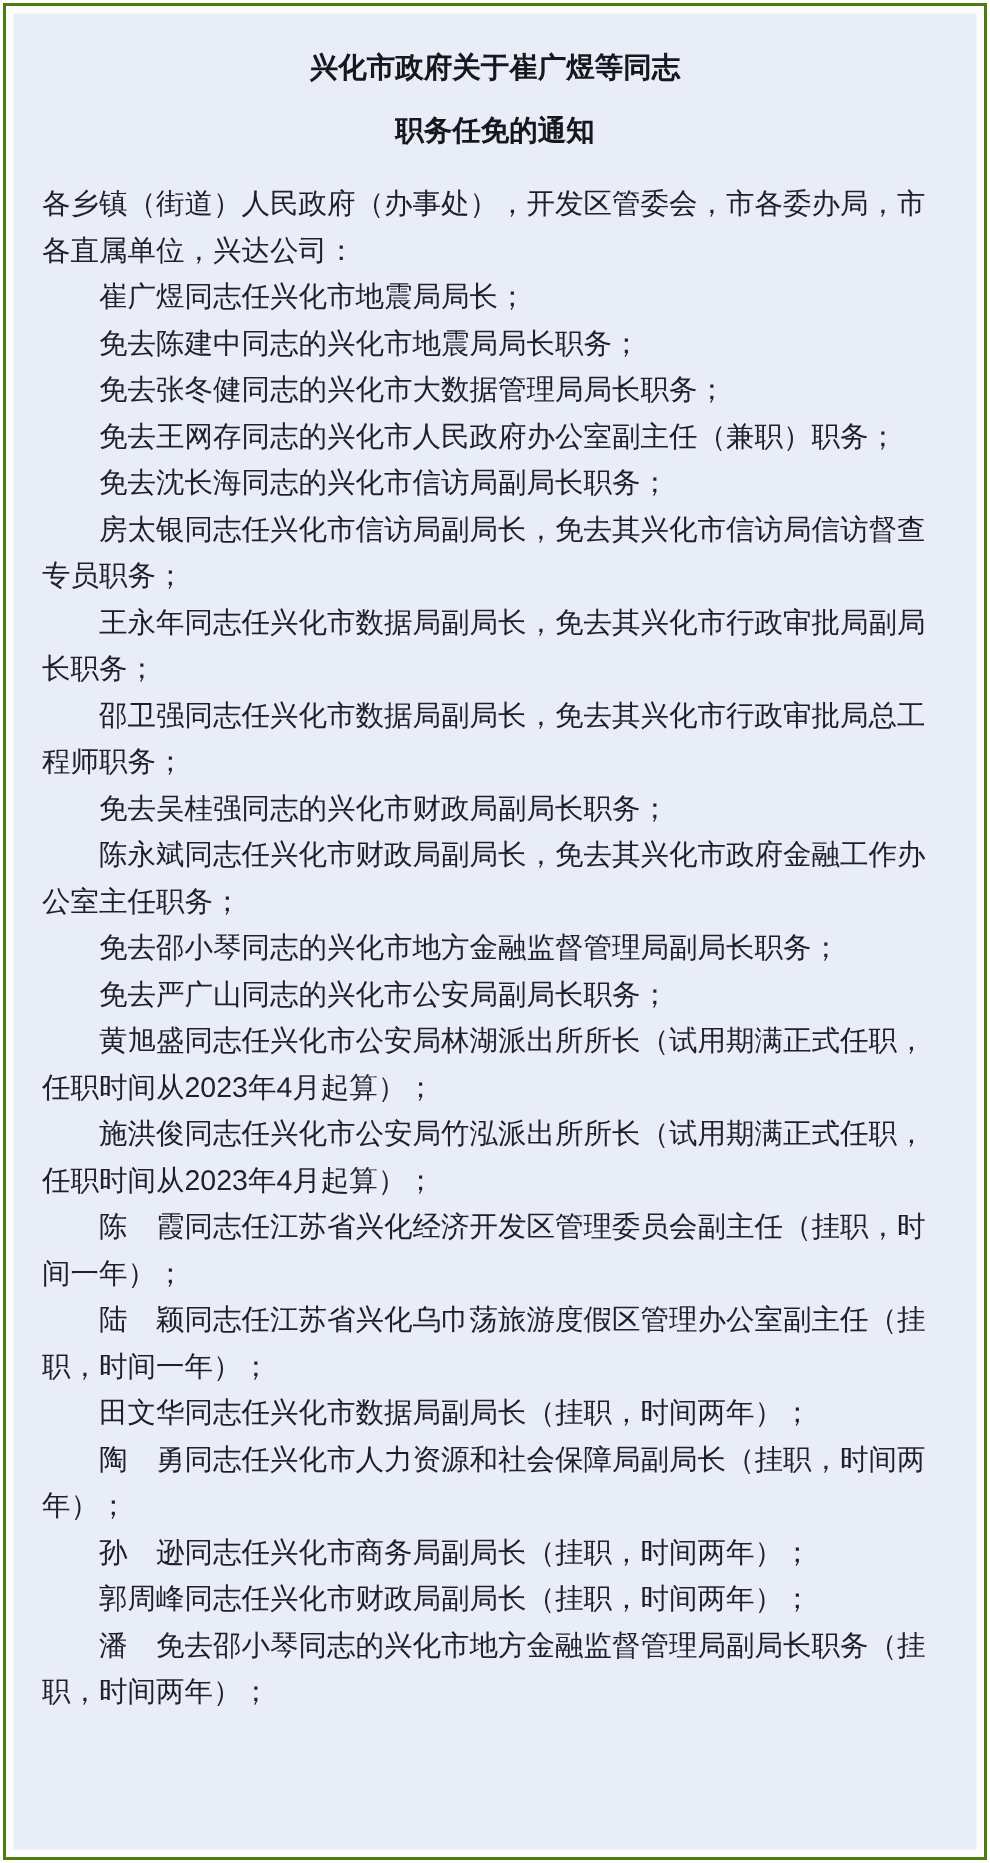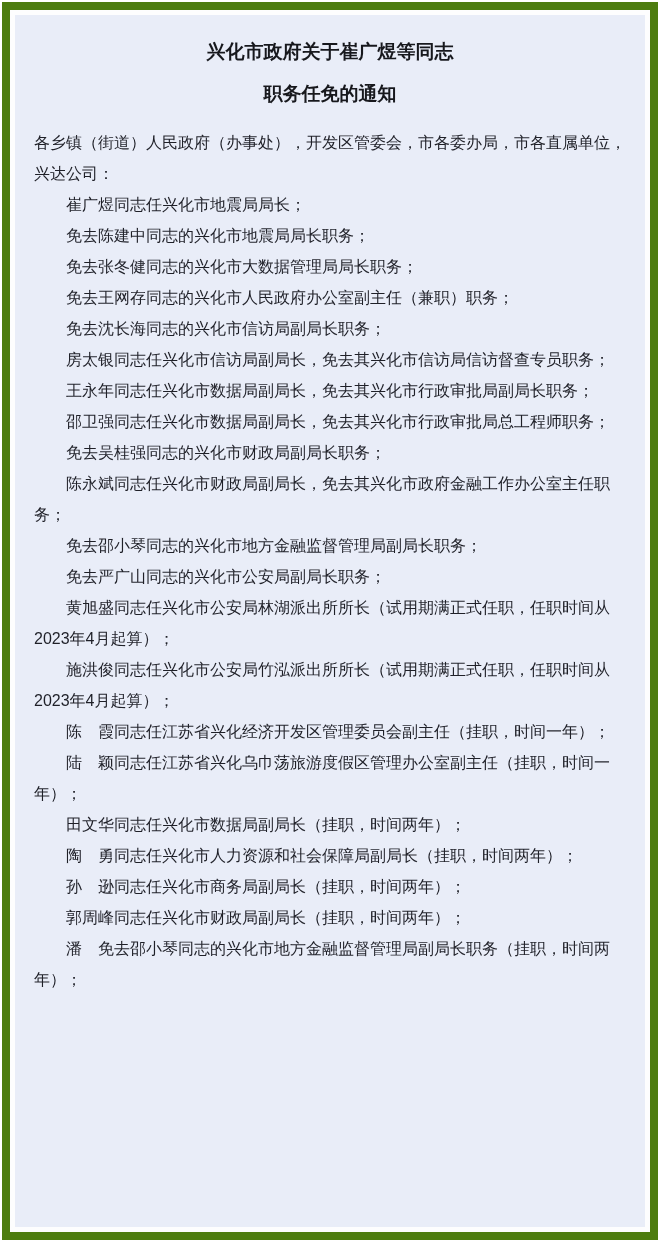--- a/index.html
+++ b/index.html
@@ -5,21 +5,21 @@
   * { margin: 0; padding: 0; box-sizing: border-box; }
   html, body {
     width: 660px;
     background: #ffffff;
     font-family: "Liberation Sans", "DejaVu Sans", sans-serif;
   }
   .frame {
     width: 656px;
     height: 1238px;
     margin: 2px;
-    border: 8px solid #4d7c0f;
+    border: 2px solid #4d7c0f;
     background: #fdfdfe;
     padding: 5px;
   }
   .page {
     width: 100%;
     height: 100%;
     background: #e9edf8;
     padding: 16px 19px 10px 19px;
     color: #1f2028;
     overflow: hidden;
@@ -28,21 +28,21 @@
     text-align: center;
     font-weight: bold;
     font-size: 19px;
     line-height: 42px;
     color: #17181d;
   }
   .body-text {
     margin-top: 12px;
   }
   .body-text p {
-    font-size: 16px;
+    font-size: 19px;
     line-height: 31px;
     text-align: left;
   }
   .body-text p.indent {
     text-indent: 2em;
   }
 </style>
 </head>
 <body>
 

